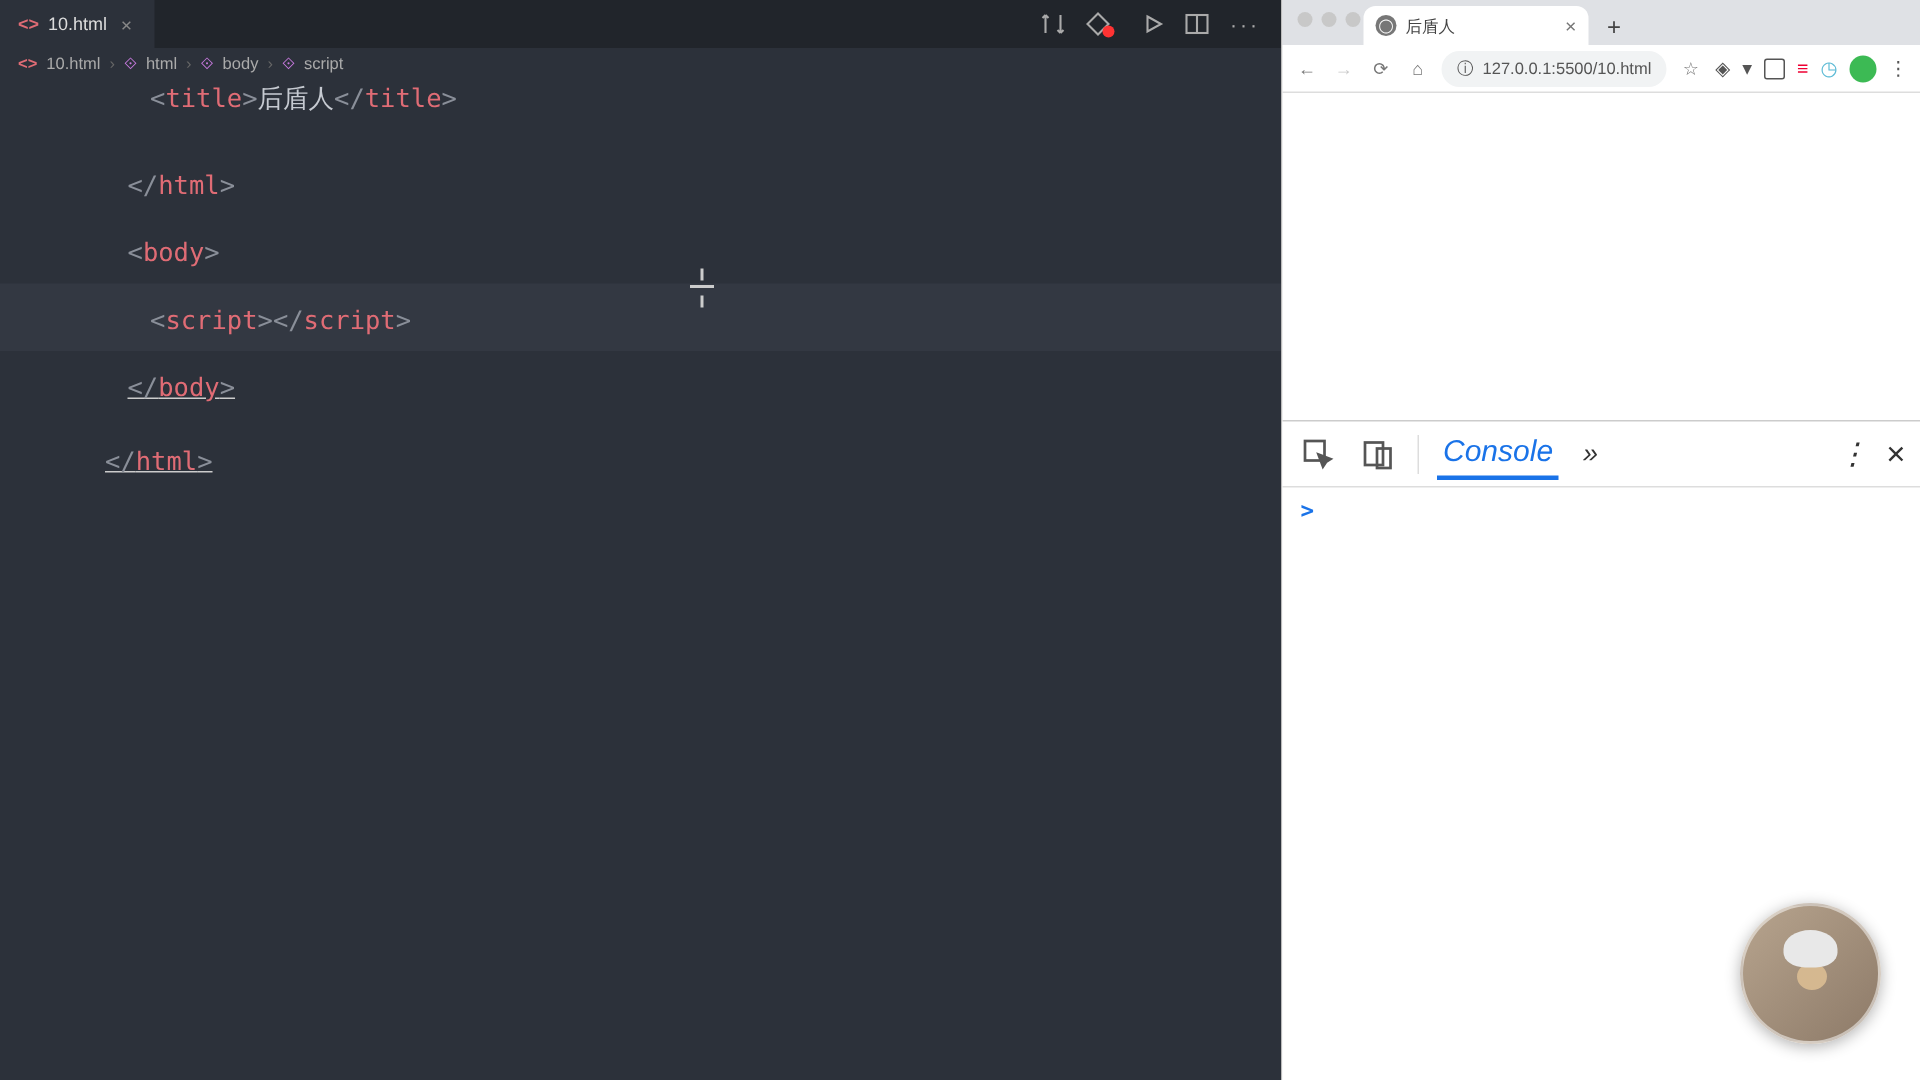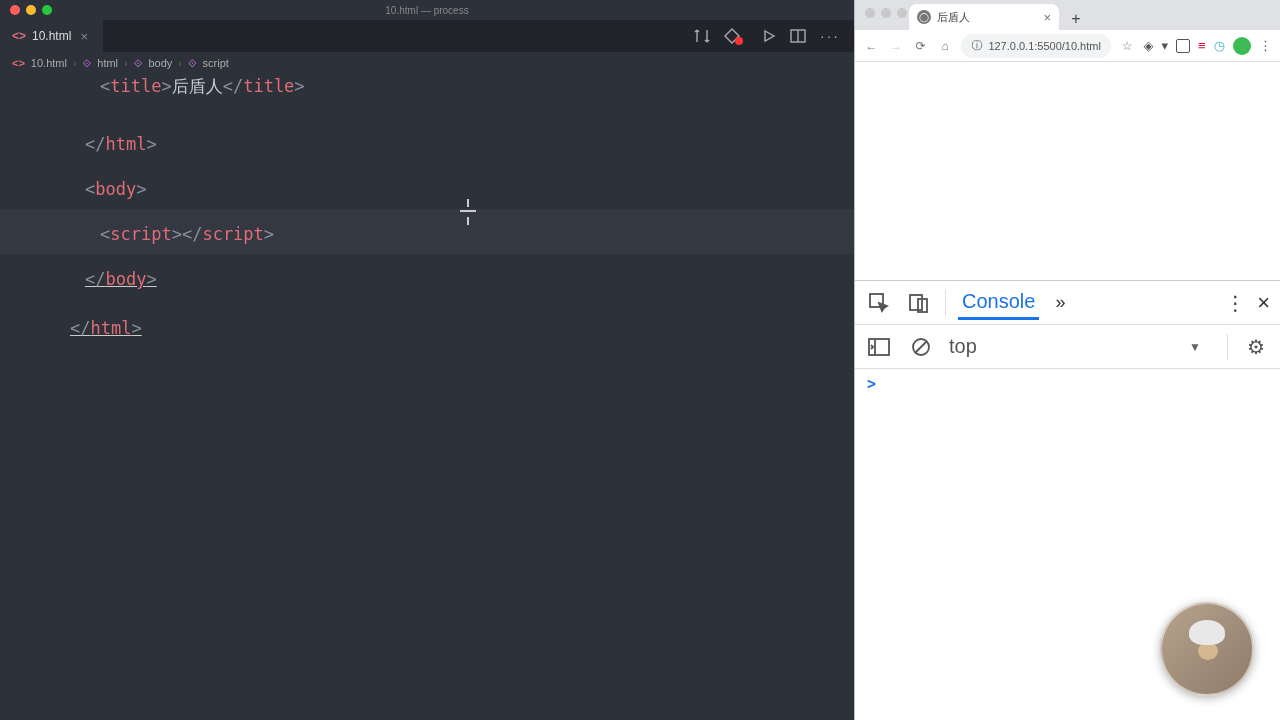--- a/index.html
+++ b/index.html
@@ -64,21 +64,21 @@
   .url-box { flex:1; background:#f1f3f4; border-radius:14px; height:24px; display:flex; align-items:center; gap:6px; padding:0 10px; color:#555; font-size:11px; }
   .url-info { font-size:11px; }
   .ext-icons { display:flex; align-items:center; gap:8px; color:#555; font-size:13px; }
   .ext-box { width:14px; height:14px; border:1.5px solid #555; border-radius:2px; }
   .avatar-dot { width:18px; height:18px; border-radius:50%; background:#3cba54; }
 
   .page-viewport { flex:1; background:#fff; position:relative; }
 
   
   .devtools { height: 440px; border-top: 1px solid #ccc; display:flex; flex-direction:column; background:#fff; }
-  .dt-tabs { height:44px; display:flex; align-items:center; border-bottom:1px solid #ddd; padding:0 10px; gap:12px; }
+  .dt-tabs { height:44px; display:flex; align-items:center; border-bottom:1px solid #ddd; padding:0 10px; gap:12px;font-style:italic; }
   .dt-icon-btn { width:28px; height:28px; display:flex; align-items:center; justify-content:center; color:#555; }
   .dt-icon-btn svg { stroke:#555; }
   .dt-tab { font-size:20px; color:#555; padding:4px 4px; }
   .dt-tab.active { color:#1a73e8; border-bottom:3px solid #1a73e8; }
   .dt-expand { font-size:18px; color:#333; margin-left:4px; }
   .dt-spacer { flex:1; }
   .dt-kebab { font-size:20px; color:#333; }
   .dt-close { font-size:22px; color:#333; }
 
   .dt-toolbar { height:44px; display:flex; align-items:center; border-bottom:1px solid #ddd; padding:0 10px; gap:14px; }
@@ -91,28 +91,20 @@
 
   .webcam { position:absolute; right:26px; bottom:24px; width:94px; height:94px; border-radius:50%; background:linear-gradient(135deg,#b7a48e,#8d7a68); border:2px solid rgba(255,255,255,.5); box-shadow:0 2px 10px rgba(0,0,0,.3); overflow:hidden; }
   .webcam::after{ content:""; position:absolute; left:30%; top:18%; width:40%; height:28%; background:#e8e8e8; border-radius:50% 50% 40% 40%; }
   .webcam::before{ content:""; position:absolute; left:40%; top:42%; width:22%; height:20%; background:#d5b890; border-radius:50%; }
 </style>
 </head>
 <body>
 
 <div class="vscode">
 
-  <div class="mac-titlebar">
-    <div class="traffic">
-      <span class="tl-close"></span>
-      <span class="tl-min"></span>
-      <span class="tl-max"></span>
-    </div>
-    <div class="mac-title">10.html — process</div>
-  </div>
 
   <div class="tabbar">
     <div class="filetab">
       <span class="icon">&lt;&gt;</span>
       <span>10.html</span>
       <span class="close">×</span>
     </div>
     <div class="tabbar-spacer"></div>
     <div class="tabbar-actions">
       <span>
@@ -227,41 +219,20 @@
             </svg>
         </div>
         <div style="width:1px;height:26px;background:#ddd;"></div>
         <div class="dt-tab active">Console</div>
         <div class="dt-expand">»</div>
         <div class="dt-spacer"></div>
         <div class="dt-kebab">⋮</div>
         <div class="dt-close">×</div>
       </div>
 
-      <div class="dt-toolbar">
-        <div class="dt-icon-btn">
-          <svg width="22" height="20" viewBox="0 0 22 20" fill="none" stroke="#555" stroke-width="1.8">
-              <rect x="1" y="2" width="20" height="16"></rect>
-              <line x1="7" y1="2" x2="7" y2="18"></line>
-              <polyline points="3,8 5,10 3,12"></polyline>
-            </svg>
-        </div>
-        <div class="dt-icon-btn">
-          <svg width="22" height="22" viewBox="0 0 22 22" fill="none" stroke="#555" stroke-width="1.8">
-              <circle cx="11" cy="11" r="8"></circle>
-              <line x1="5" y1="17" x2="17" y2="5"></line>
-            </svg>
-        </div>
-        <div class="dt-scope">
-          <span>top</span>
-          <span class="caret">▼</span>
-        </div>
-        <div style="width:1px;height:26px;background:#ddd;"></div>
-        <div class="dt-icon-btn dt-gear">⚙</div>
-      </div>
 
       <div class="dt-console">
         <span class="dt-prompt">&gt;</span>
       </div>
     </div>
 
     <div class="webcam"></div>
   </div>
 </div>
 

